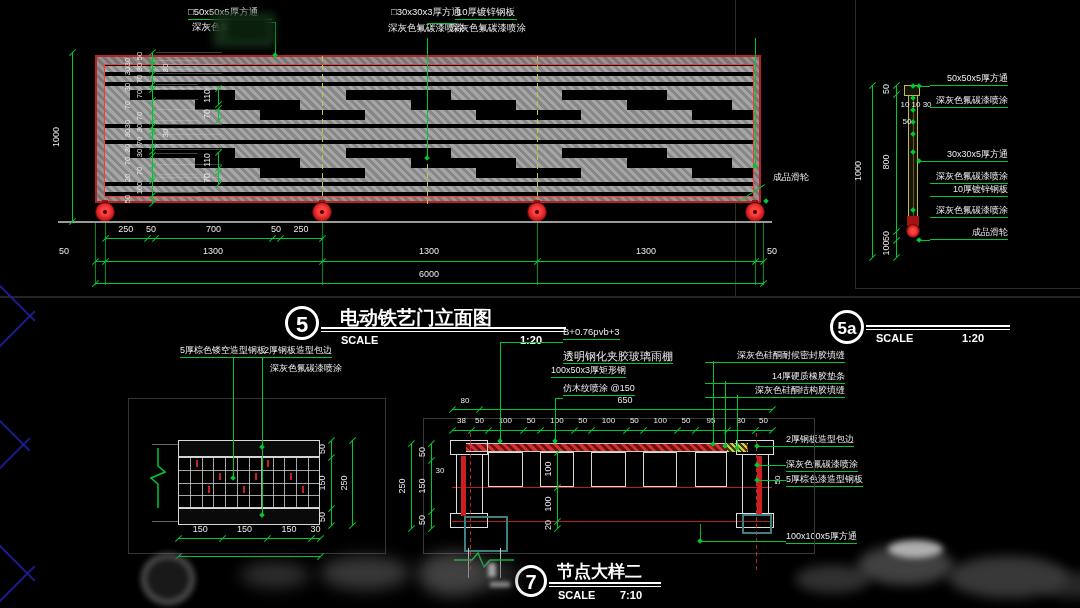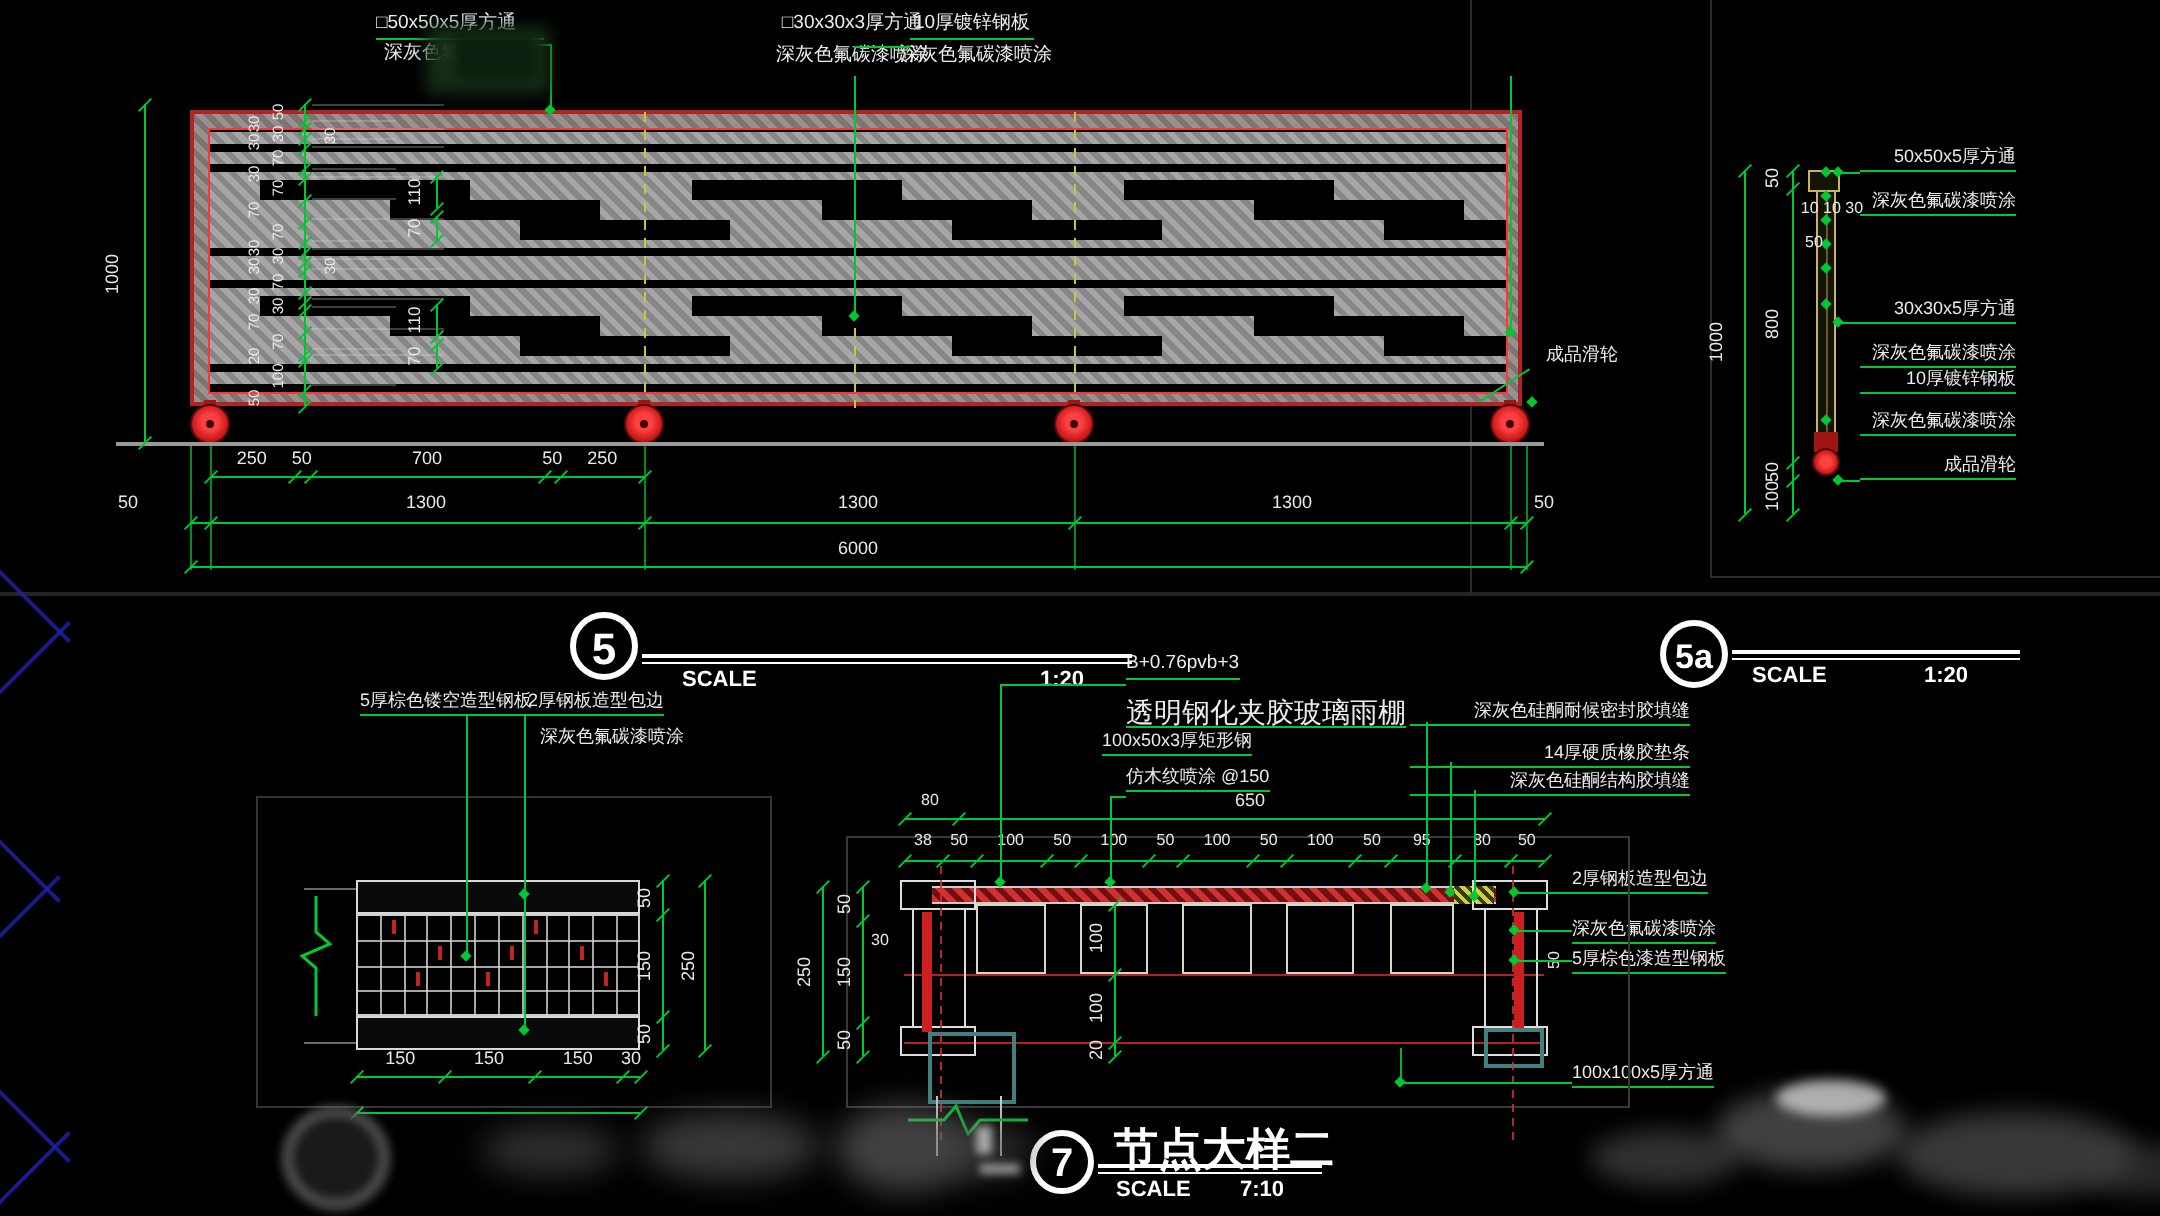--- a/index.html
+++ b/index.html
@@ -34,47 +34,48 @@
   <div class="lbl ul ra" style="left:930px;top:170px;width:78px;font-size:9px;">深灰色氟碳漆喷涂</div>
   <div class="lbl ul ra" style="left:930px;top:183px;width:78px;font-size:9px;">10厚镀锌钢板</div>
   <div class="lbl ul ra" style="left:930px;top:204px;width:78px;font-size:9px;">深灰色氟碳漆喷涂</div>
   <div class="lbl ul ra" style="left:930px;top:226px;width:78px;font-size:9px;">成品滑轮</div>
 
   <div class="lbl ul" style="left:180px;top:344px;font-size:9px;">5厚棕色镂空造型钢板</div>
   <div class="lbl ul" style="left:264px;top:344px;font-size:9px;">2厚钢板造型包边</div>
   <div class="lbl" style="left:270px;top:362px;font-size:9px;">深灰色氟碳漆喷涂</div>
 
   <div class="lbl ul" style="left:563px;top:326px;font-size:9.5px;">B+0.76pvb+3</div>
-  <div class="lbl ul" style="left:563px;top:350px;font-size:14px;">透明钢化夹胶玻璃雨棚</div>
+  <div class="lbl ul" style="left:563px;top:350px;font-size:11px;">透明钢化夹胶玻璃雨棚</div>
   <div class="lbl ul" style="left:551px;top:364px;font-size:9px;">100x50x3厚矩形钢</div>
   <div class="lbl ul" style="left:563px;top:382px;font-size:9px;">仿木纹喷涂 @150</div>
 
   <div class="lbl ul ra" style="left:705px;top:349px;width:140px;font-size:9px;">深灰色硅酮耐候密封胶填缝</div>
   <div class="lbl ul ra" style="left:705px;top:370px;width:140px;font-size:9px;">14厚硬质橡胶垫条</div>
   <div class="lbl ul ra" style="left:705px;top:384px;width:140px;font-size:9px;">深灰色硅酮结构胶填缝</div>
 
   <div class="lbl ul" style="left:786px;top:433px;font-size:9px;">2厚钢板造型包边</div>
   <div class="lbl ul" style="left:786px;top:458px;font-size:9px;">深灰色氟碳漆喷涂</div>
   <div class="lbl ul" style="left:786px;top:473px;font-size:9px;">5厚棕色漆造型钢板</div>
   <div class="lbl ul" style="left:786px;top:530px;font-size:9px;">100x100x5厚方通</div>
 
   <div class="tcircle" style="left:285px;top:306px;width:34px;height:34px;font-size:22px;line-height:32px;">5</div>
+  <div class="ttext" style="left:340px;top:305px;font-size:19px;">电动铁艺门立面图</div>
   <div class="tul" style="left:321px;top:327px;width:245px;height:2px;"></div>
   <div class="tul" style="left:321px;top:331px;width:245px;height:1px;"></div>
   <div class="tscale" style="left:341px;top:334px;">SCALE</div>
   <div class="tscale" style="left:520px;top:334px;">1:20</div>
 
   <div class="tcircle" style="left:830px;top:310px;width:34px;height:34px;font-size:17px;line-height:31px;">5a</div>
   <div class="tul" style="left:866px;top:325px;width:144px;height:2px;"></div>
   <div class="tul" style="left:866px;top:329px;width:144px;height:1px;"></div>
   <div class="tscale" style="left:876px;top:332px;">SCALE</div>
   <div class="tscale" style="left:962px;top:332px;">1:20</div>
 
   <div class="tcircle" style="left:515px;top:565px;width:32px;height:32px;font-size:20px;line-height:29px;">7</div>
-  <div class="ttext" style="left:557px;top:560px;font-size:22px;">节点大样二</div>
+  <div class="ttext" style="left:557px;top:560px;font-size:17px;">节点大样二</div>
   <div class="tul" style="left:549px;top:582px;width:112px;height:2px;"></div>
   <div class="tul" style="left:549px;top:586px;width:112px;height:1px;"></div>
   <div class="tscale" style="left:558px;top:589px;">SCALE</div>
   <div class="tscale" style="left:620px;top:589px;">7:10</div>
 <div style="position: absolute; left: 0px; top: 296px; width: 1080px; height: 2px; background: rgb(36, 36, 36); opacity: 1;"></div>
     <div style="position: absolute; left: 735px; top: 0px; width: 1px; height: 297px; background: rgb(44, 44, 44); opacity: 1;"></div>
     <div style="position: absolute; left: 855px; top: 0px; width: 1px; height: 289px; background: rgb(44, 44, 44); opacity: 1;"></div>
     <div style="position: absolute; left: 855px; top: 288px; width: 225px; height: 1px; background: rgb(44, 44, 44); opacity: 1;"></div>
     <div style="position: absolute; left: 423px; top: 418px; width: 392px; height: 136px; border: 1px solid rgb(56, 56, 56);"></div>
     <div style="position: absolute; left: 128px; top: 398px; width: 258px; height: 156px; border: 1px solid rgb(52, 52, 52);"></div>

